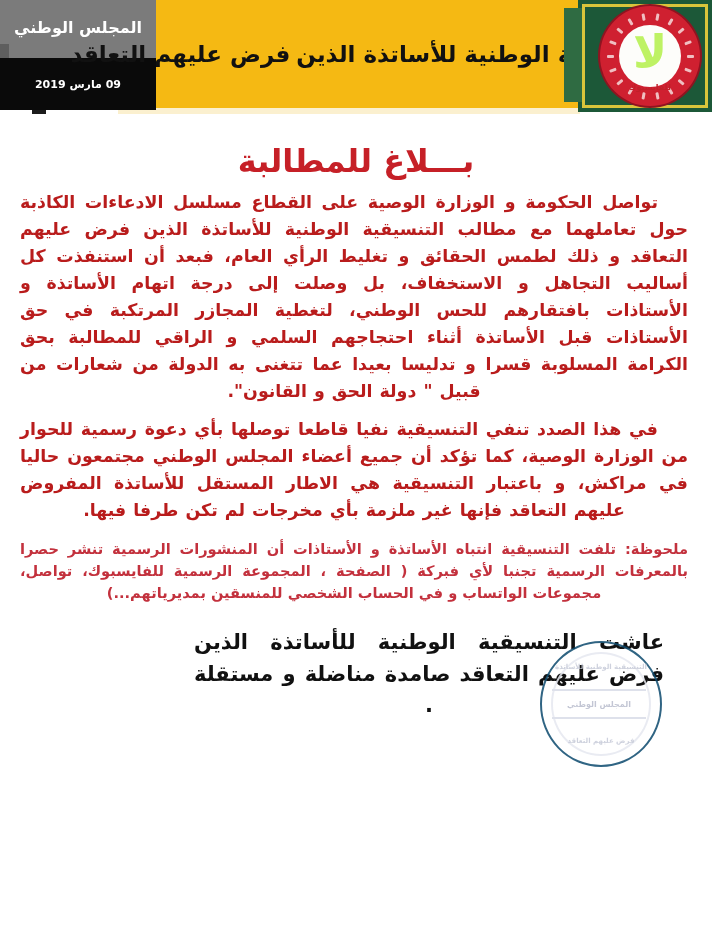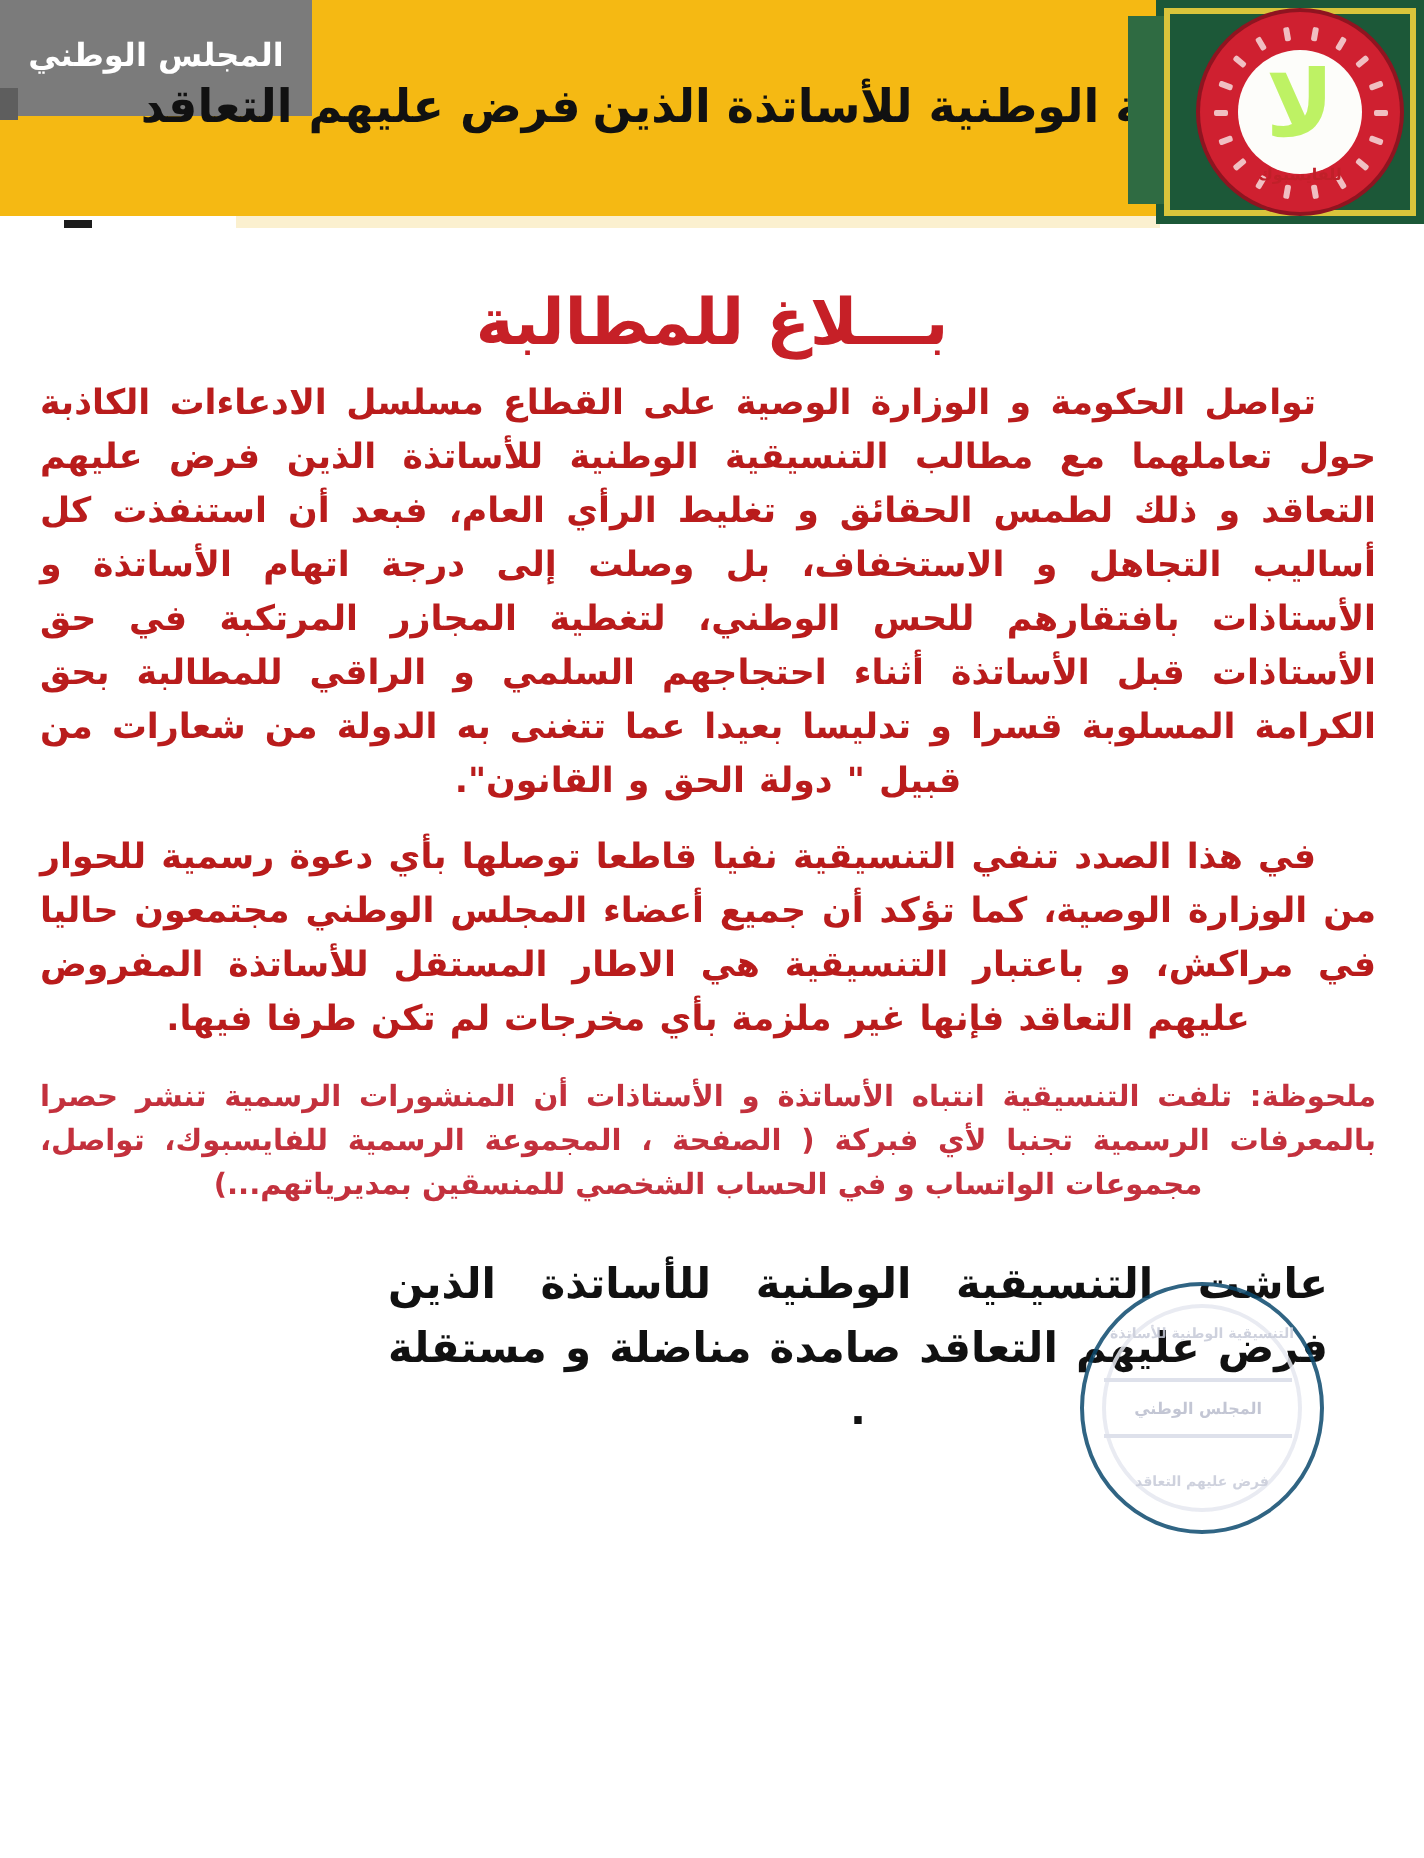--- a/index.html
+++ b/index.html
@@ -308,20 +308,23 @@
 <div class="header">
 
   <div class="header-yellow"></div>
   <div class="header-yellow-shadow"></div>
 
   <div class="header-gray">
     <span class="header-gray-label">المجلس الوطني</span>
   </div>
   <div class="header-gray-notch"></div>
 
+  <div class="header-black">
+    <span class="header-black-label">09 مارس 2019</span>
+  </div>
   <div class="header-black-notch"></div>
 
   <div class="header-titles">
     <div class="header-title-line">التنسيقية الوطنية للأساتذة الذين</div>
     <div class="header-title-line">فرض عليهم التعاقد</div>
   </div>
 
   <div class="logo-panel">
     <div class="logo-panel-tab"></div>
     <div class="logo-panel-frame"></div>

